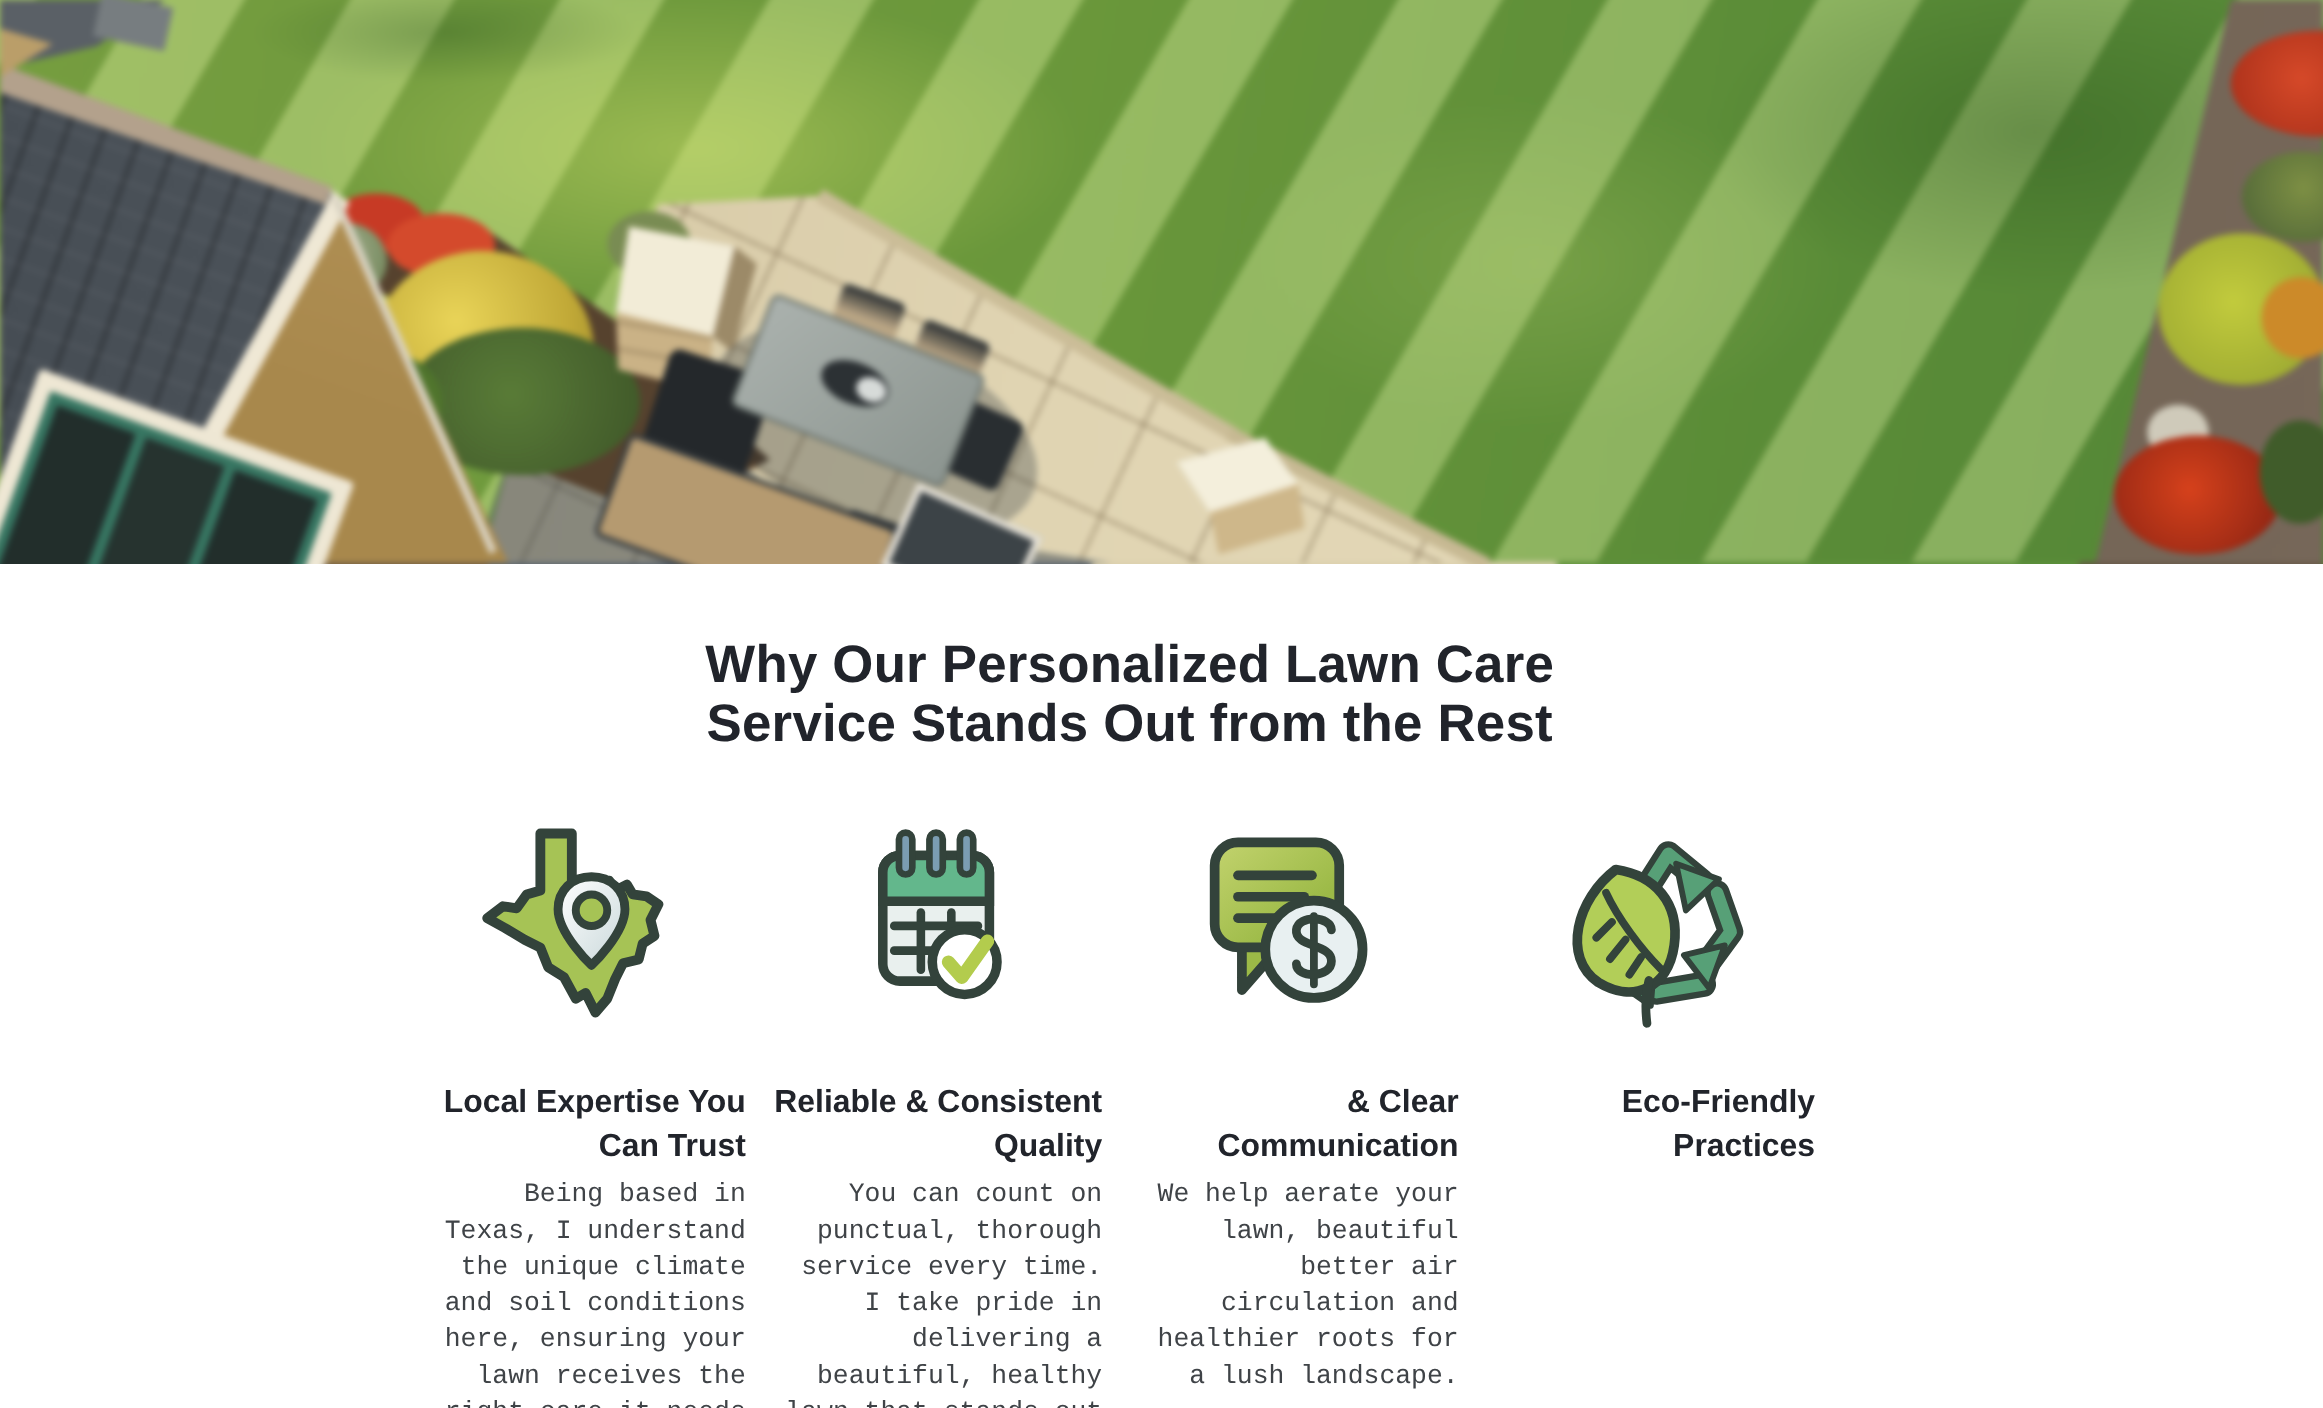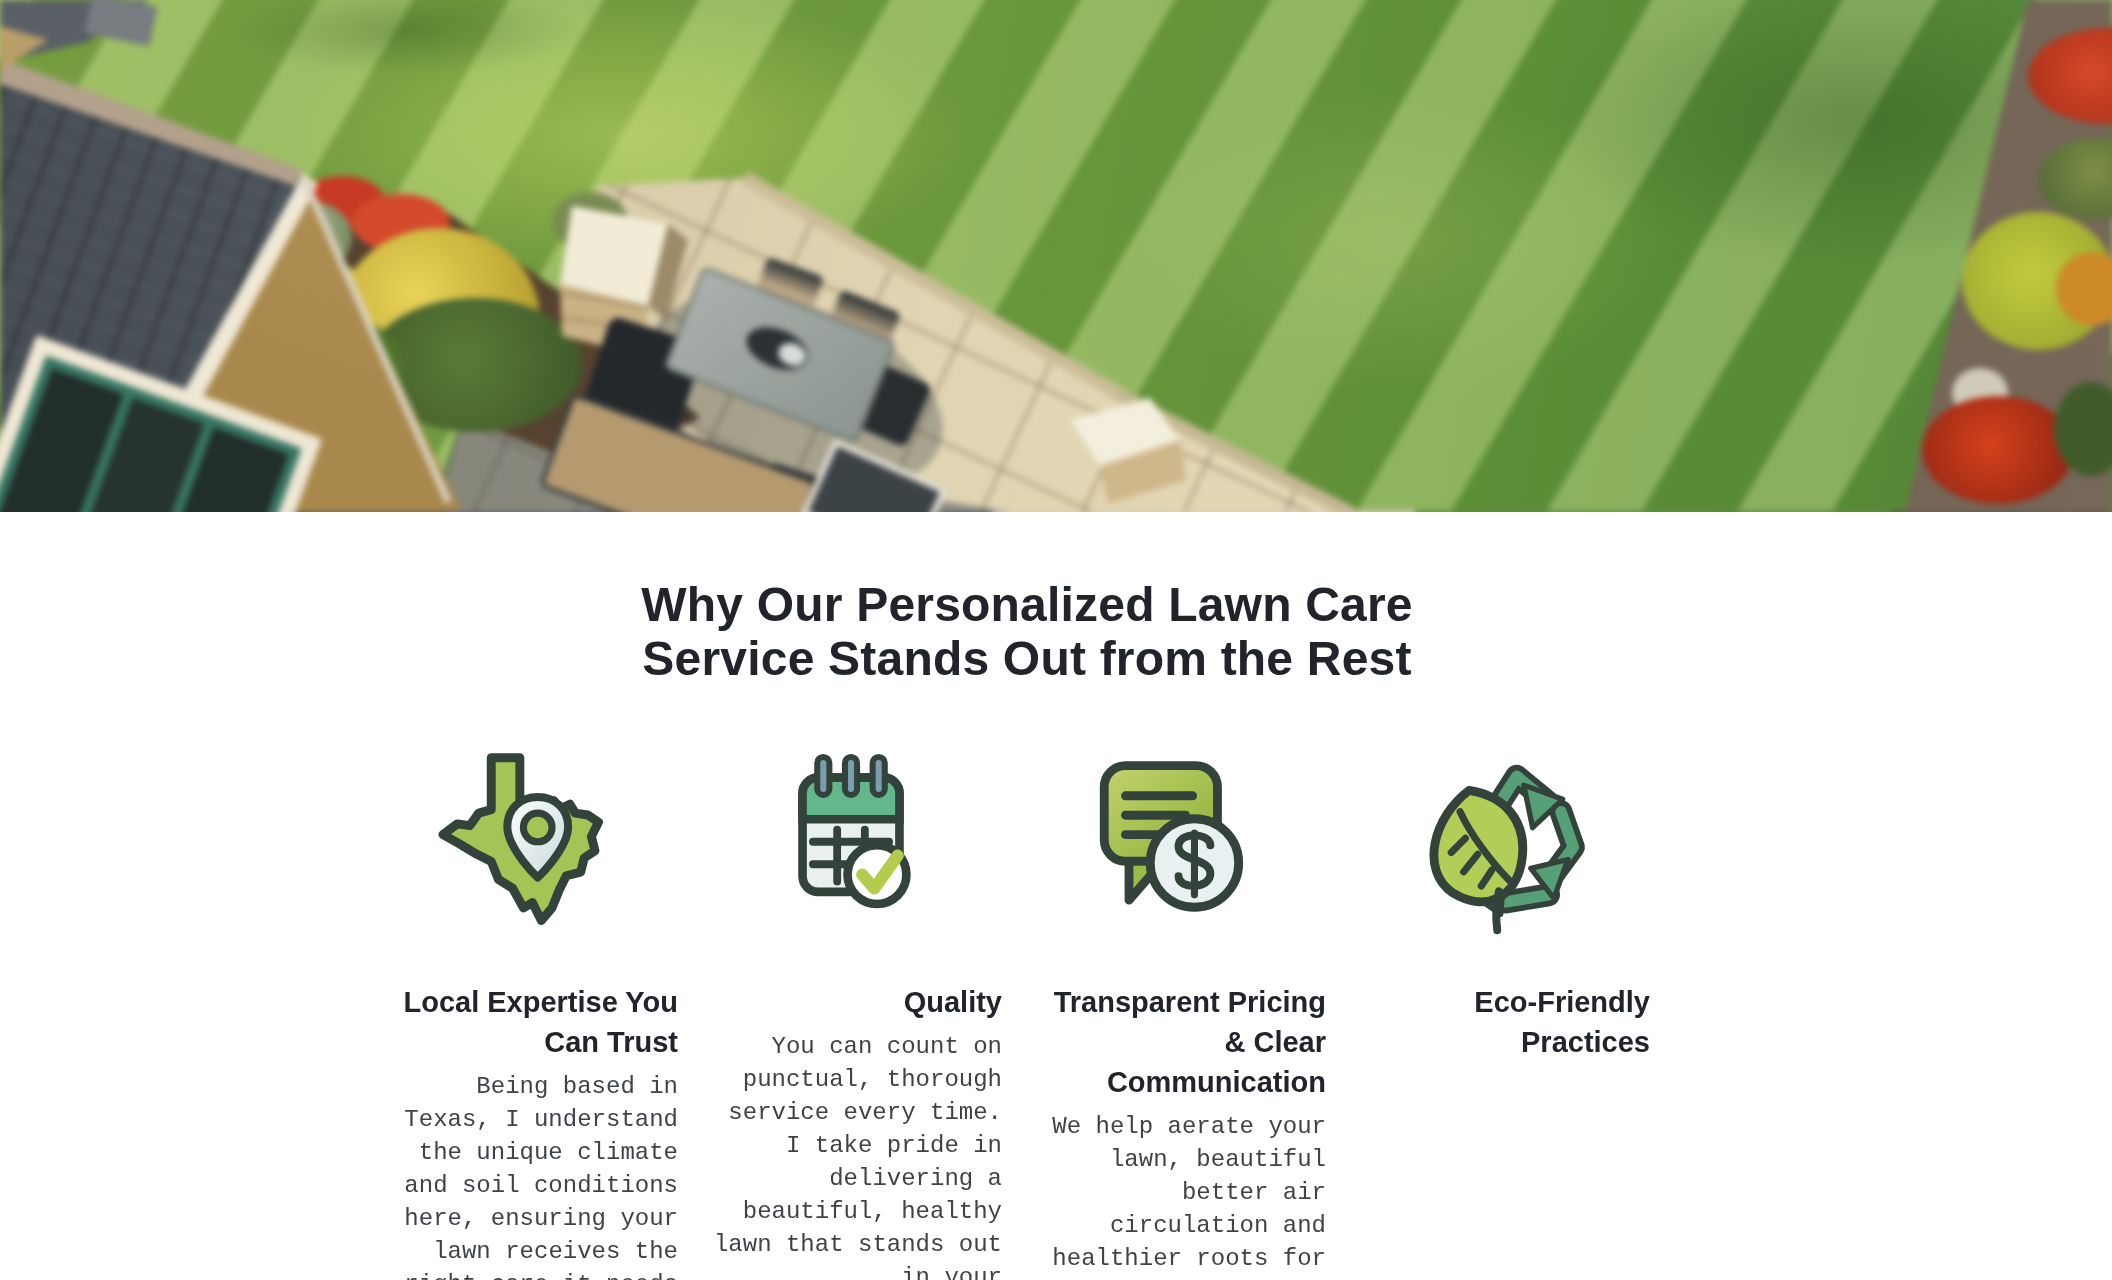--- a/index.html
+++ b/index.html
@@ -179,20 +179,21 @@
               <line x1="44" y1="46" x2="44" y2="76"></line>
               <line x1="60" y1="46" x2="60" y2="60"></line>
               <line x1="30" y1="53" x2="74" y2="53"></line>
               <line x1="30" y1="66" x2="52" y2="66"></line>
             </g>
             <circle cx="67" cy="72" r="17" fill="#ffffff" stroke="#33433b" stroke-width="5"></circle>
             <path d="M58.5 72 L65.5 80 L79 61" fill="none" stroke="#b3cc4d" stroke-width="7" stroke-linecap="round" stroke-linejoin="round"></path>
           </svg>
         </div>
         <div class="feature-title">
+          <span>Reliable &amp; Consistent</span>
           <span>Quality</span>
         </div>
         <p class="feature-body">You can count on punctual, thorough service every time. I take pride in delivering a beautiful, healthy lawn that stands out in your neighborhood.</p>
       </div>
 
       <div class="feature">
         <div class="feature-iconbox">
           <svg width="184" height="186" viewBox="0 0 104 104">
             <defs>
               <linearGradient id="bubbleGrad" x1="0" y1="0" x2="1" y2="1">
@@ -208,21 +209,20 @@
               <line x1="24" y1="49" x2="44" y2="49"></line>
             </g>
             <circle cx="63" cy="65" r="25" fill="#e8f0f1" stroke="#33433b" stroke-width="5"></circle>
             <g stroke="#33433b" fill="none" stroke-linecap="round">
               <line x1="63" y1="48" x2="63" y2="83" stroke-width="4"></line>
               <path d="M72 55 C72 48 55 47 54 55 C53 64 72 62 72 71 C72 80 54 80 54 72.5" stroke-width="4.5"></path>
             </g>
           </svg>
         </div>
         <div class="feature-title">
-          <span>Transparent Pricing</span>
           <span>&amp; Clear</span>
           <span>Communication</span>
         </div>
         <p class="feature-body">We help aerate your lawn, beautiful better air circulation and healthier roots for a lush landscape.</p>
       </div>
 
       <div class="feature">
         <div class="feature-iconbox">
           <svg width="184" height="190" viewBox="0 0 104 106">
 

